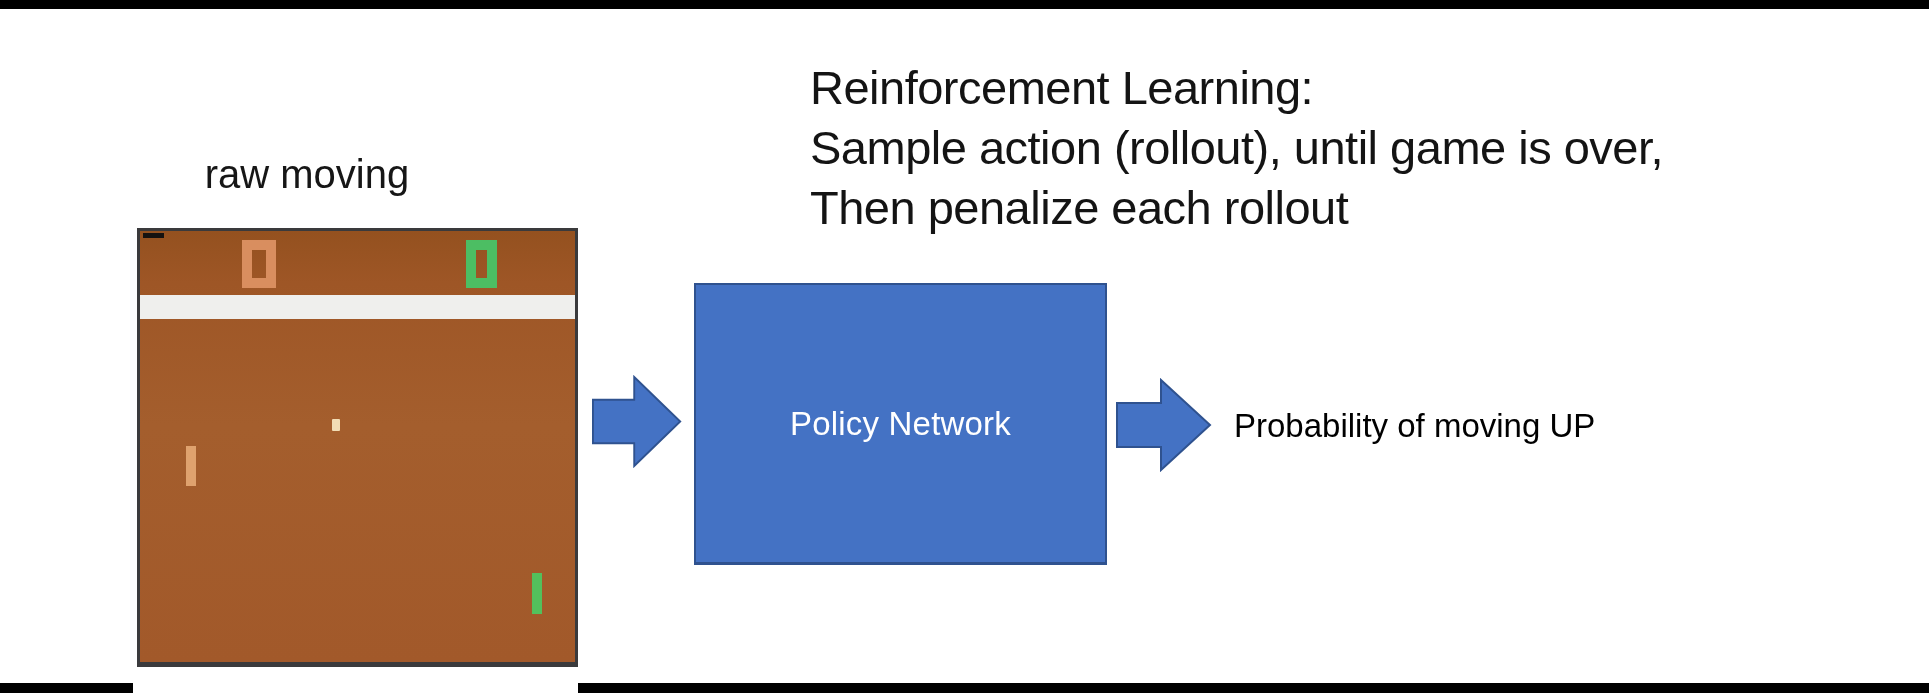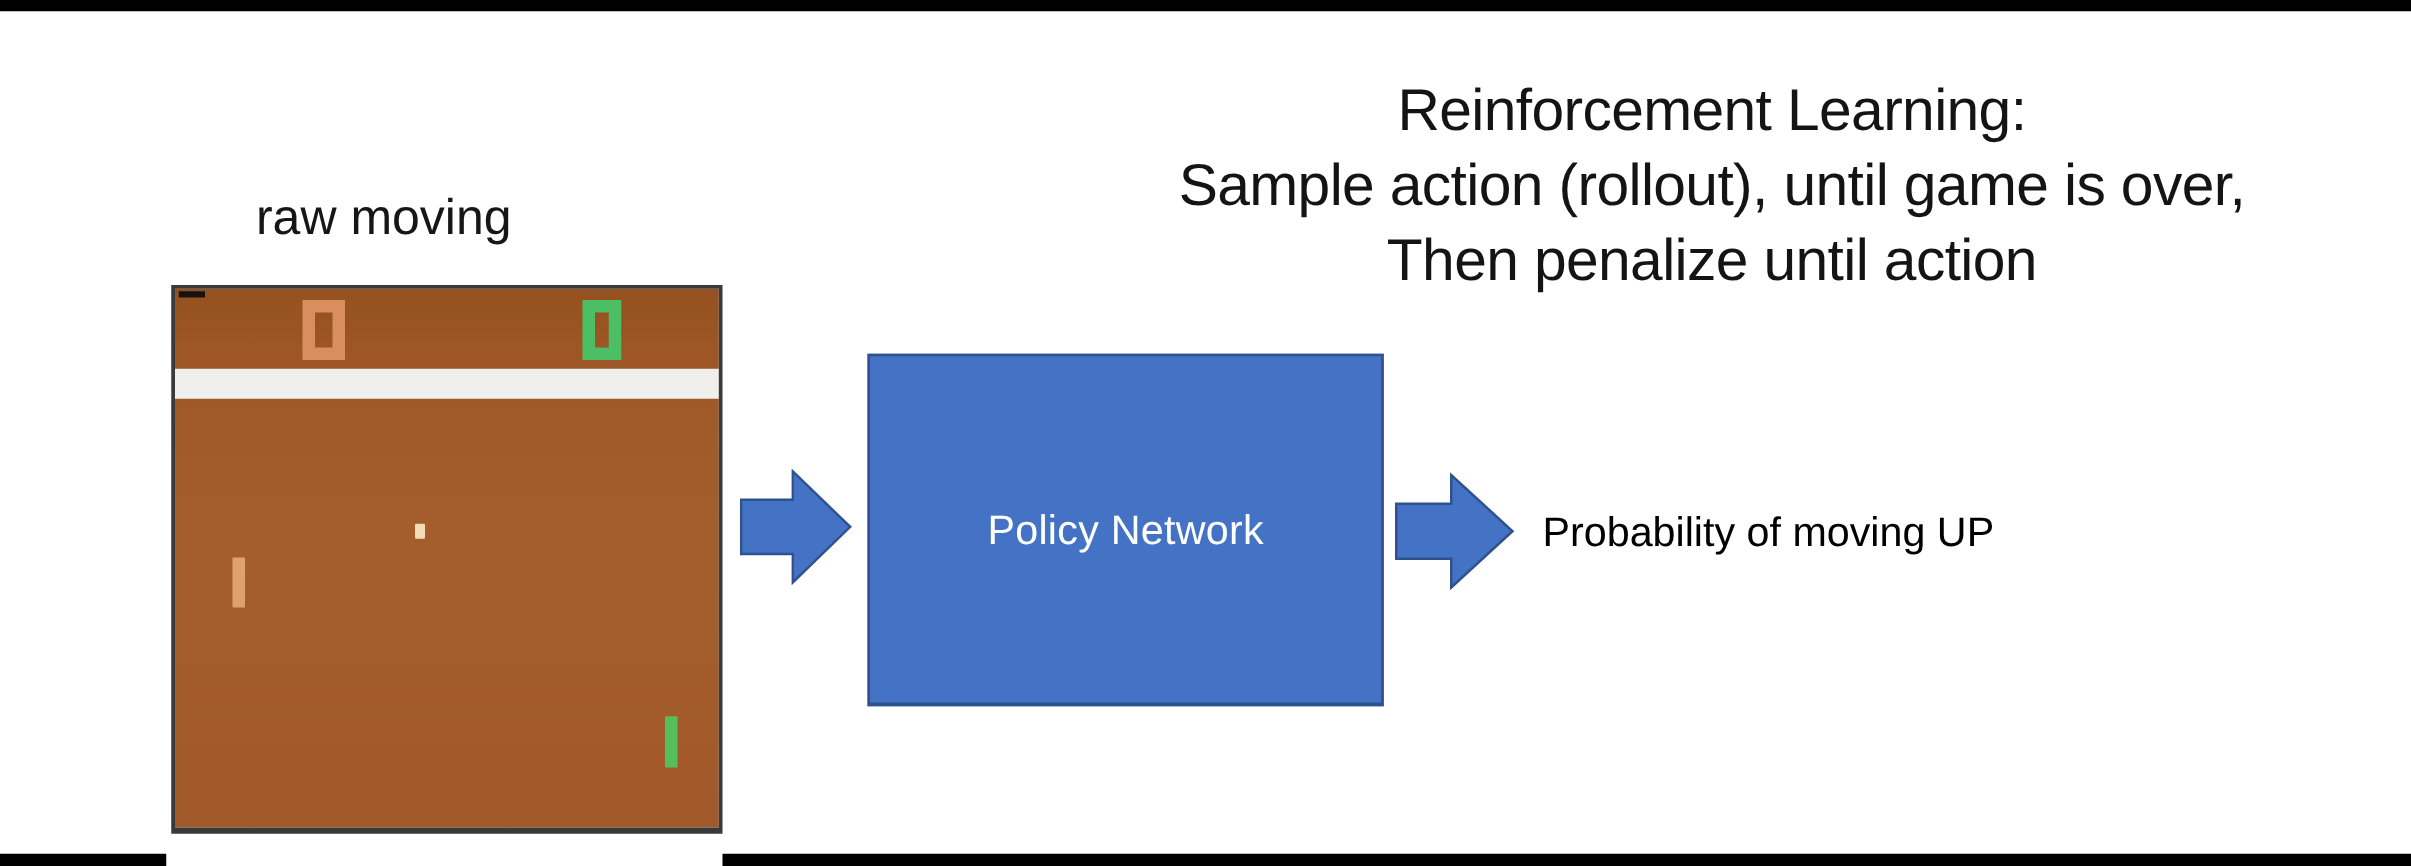--- a/index.html
+++ b/index.html
@@ -48,21 +48,21 @@
   .policy-box-label{color:#ffffff;font-size:33px;letter-spacing:0.2px;text-align:center;}
 
   .probability-label{
     position:absolute;left:1234px;top:405px;height:42px;display:flex;align-items:center;
     font-size:33px;color:#000000;white-space:nowrap;
   }
 
   
   .title-block{
     position:absolute;left:810px;top:58px;width:1119px;
-    text-align:center;color:#141414;font-size:47px;line-height:60px;
+    text-align:left;color:#141414;font-size:47px;line-height:60px;
     letter-spacing:-0.5px;white-space:nowrap;
   }
   .title-line{height:60px;}
 </style>
 </head>
 <body>
 
 <div class="letterbox bar-top"></div>
 
 <div class="raw-pixels-label">raw moving</div>
@@ -87,17 +87,17 @@
 
 <svg class="arrow arrow-right" viewBox="0 0 97 94" preserveAspectRatio="none">
   <polygon points="1,25 45,25 45,2 94,47 45,92 45,69 1,69" fill="#4472c4" stroke="#2f528f" stroke-width="2"></polygon>
 </svg>
 
 <div class="probability-label">Probability of moving UP</div>
 
 <div class="title-block">
   <div class="title-line">Reinforcement Learning:</div>
   <div class="title-line">Sample action (rollout), until game is over,</div>
-  <div class="title-line">Then penalize until action</div>
+  <div class="title-line">Then penalize each rollout</div>
 </div>
 
 <div class="letterbox bar-bottom-left"></div>
 <div class="letterbox bar-bottom-right"></div>
 
 </body></html>

